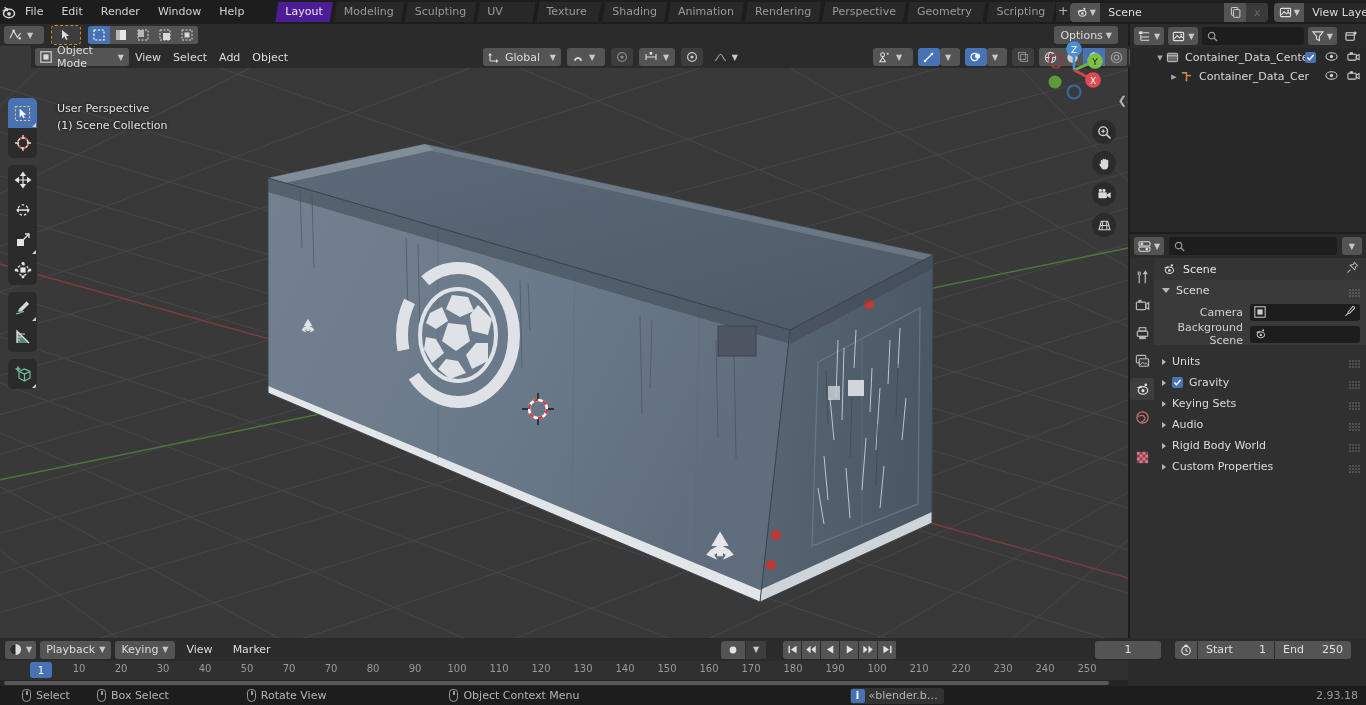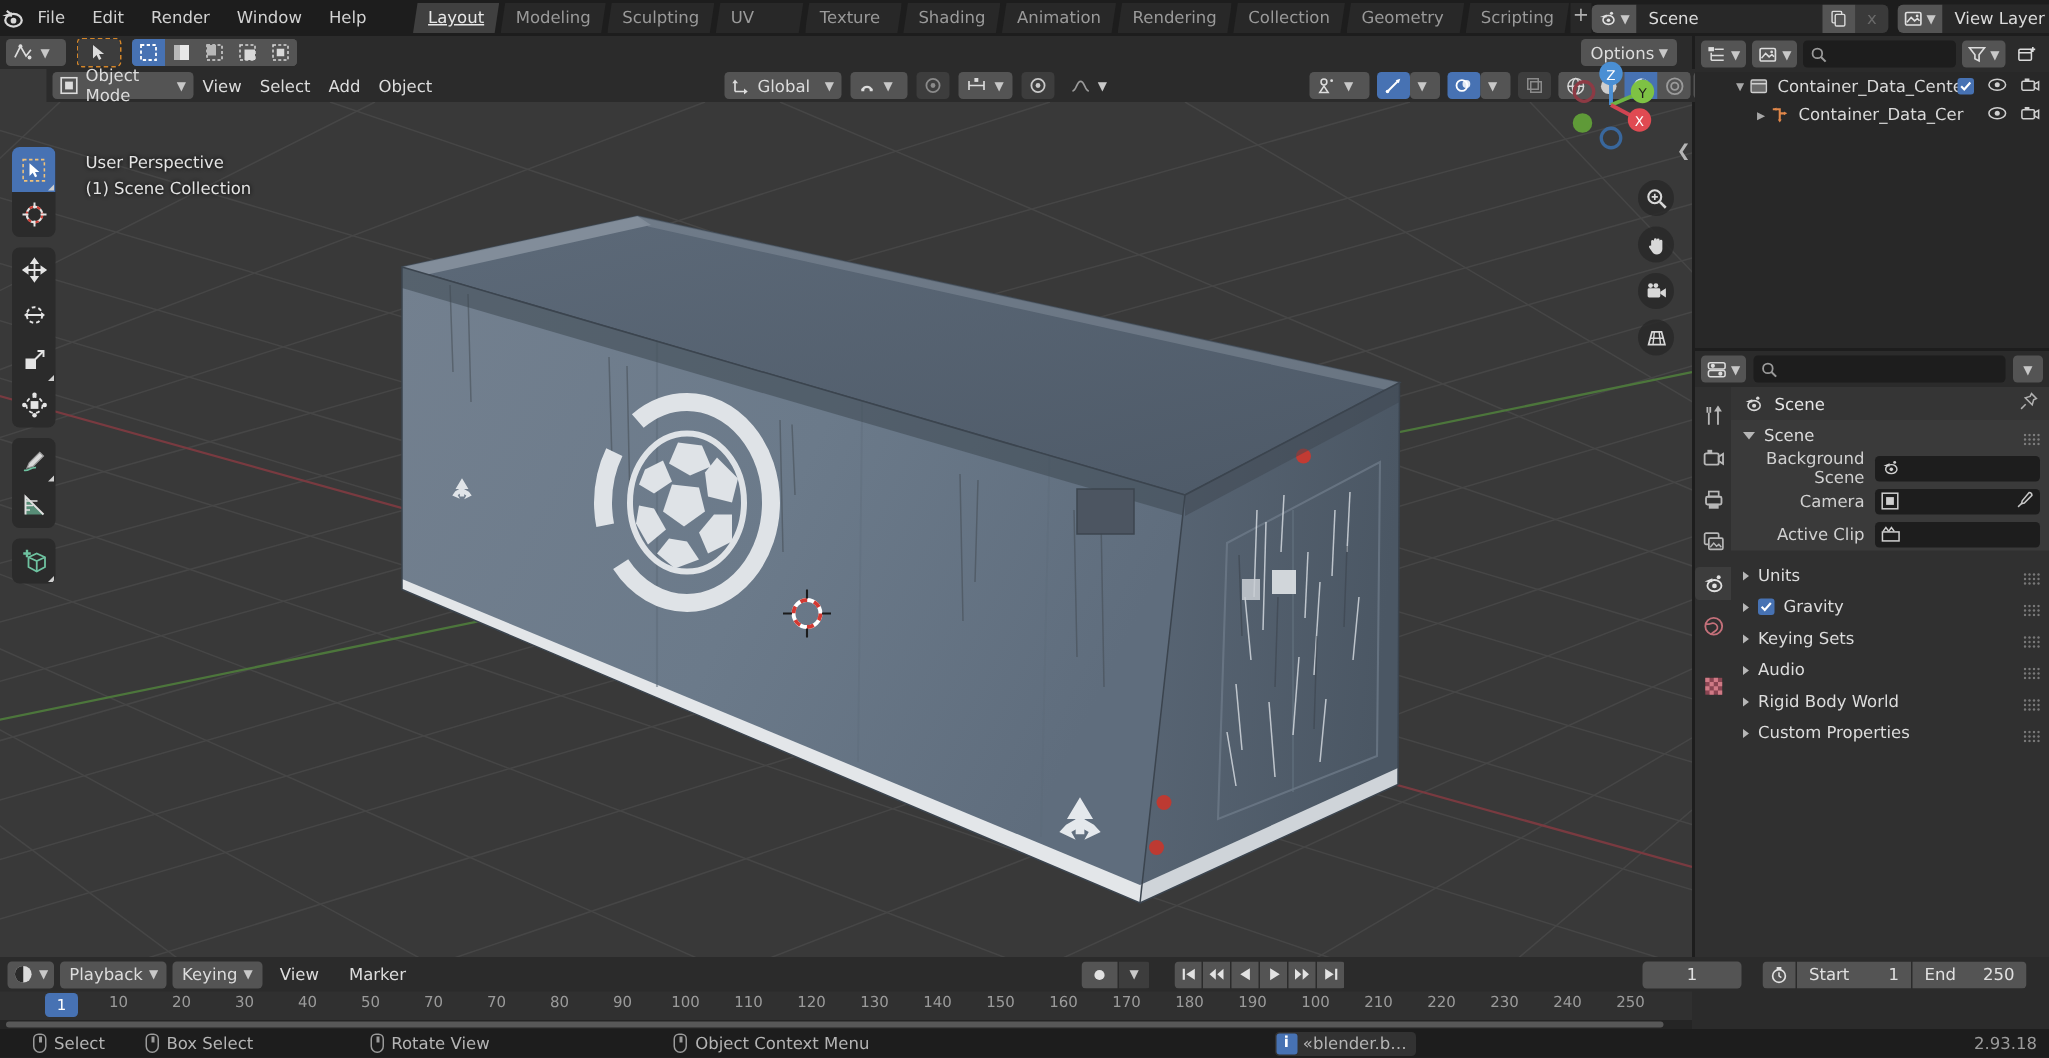--- a/index.html
+++ b/index.html
@@ -20,21 +20,21 @@
     background: #1d1d1d; display: flex; align-items: center;
   }
   .blender-logo { width: 26px; height: 24px; display: flex; align-items: center; justify-content: center; }
   .menu-item { padding: 0 9px; height: 18px; line-height: 18px; color: #d2d2d2; font-size: 11px; border-radius: 3px; }
   .ws-tabs { display: flex; align-items: center; margin-left: 22px; height: 24px; }
   .ws-tab {
     padding: 0 10px; height: 20px; line-height: 20px; font-size: 11px;
     color: #9a9a9a; background: #282828; margin-right: 1px;
     clip-path: polygon(3px 0, 100% 0, calc(100% - 3px) 100%, 0 100%);
   }
-  .ws-tab.active { background: #404040; color: #e8e8e8; text-decoration: underline; }
+  .ws-tab.active { background: #4c1d95; color: #e8e8e8; }
   .ws-plus { width: 22px; height: 20px; background: #282828; color: #b0b0b0; text-align: center; line-height: 18px; font-size: 13px; }
   .topbar-right { margin-left: auto; display: flex; align-items: center; gap: 6px; padding-right: 4px; }
   .id-block { display: flex; align-items: center; height: 19px; background: #282828; border-radius: 4px; overflow: hidden; }
   .id-ic { width: 30px; height: 19px; background: #545454; display: flex; align-items: center; justify-content: center; gap: 2px; }
   .id-name { width: 124px; height: 19px; line-height: 19px; padding-left: 8px; background: #282828; color: #dcdcdc; font-size: 11px; }
   .id-btn { width: 22px; height: 19px; background: #545454; display: flex; align-items: center; justify-content: center; }
   .id-btn.dim { background: #3a3a3a; color: #6a6a6a; }
 
   
   #viewport { position: absolute; left: 0; top: 24px; width: 1128px; height: 614px; background: #393939; }
@@ -150,21 +150,21 @@
 
     <div class="ws-tabs">
       <div class="ws-tab active">Layout</div>
       <div class="ws-tab">Modeling</div>
       <div class="ws-tab">Sculpting</div>
       <div class="ws-tab">UV Editing</div>
       <div class="ws-tab">Texture Paint</div>
       <div class="ws-tab">Shading</div>
       <div class="ws-tab">Animation</div>
       <div class="ws-tab">Rendering</div>
-      <div class="ws-tab">Collection</div>
+      <div class="ws-tab">Perspective</div>
       <div class="ws-tab">Geometry Nodes</div>
       <div class="ws-tab">Scripting</div>
       <div class="ws-plus">+</div>
     </div>
 
     <div class="topbar-right">
       <div class="id-block">
         <div class="id-ic">
           <svg width="13" height="13" viewBox="0 0 16 16">
               <ellipse cx="9" cy="9" rx="4.5" ry="3.6" fill="none" stroke="#e0e0e0" stroke-width="1.3"></ellipse>
@@ -923,59 +923,49 @@
                   <circle cx="10" cy="4" r=".8"></circle>
                   <circle cx="1" cy="7" r=".8"></circle>
                   <circle cx="4" cy="7" r=".8"></circle>
                   <circle cx="7" cy="7" r=".8"></circle>
                   <circle cx="10" cy="7" r=".8"></circle>
                 </g>
               </svg></span>
         </div>
 
         <div class="pr-field-row">
-          <span class="pr-label">Background Scene</span>
-          <span class="pr-field">
-            <svg width="13" height="12" viewBox="0 0 16 16">
-                <ellipse cx="8.5" cy="9" rx="5" ry="4" fill="none" stroke="#cfcfcf" stroke-width="1.3"></ellipse>
-                <circle cx="8.5" cy="9.2" r="1.6" fill="#cfcfcf"></circle>
-                <path d="M1.5 6 L7 3.8 L7 6.6 Z" fill="#cfcfcf"></path>
-                <circle cx="11.5" cy="3" r="1.3" fill="#cfcfcf"></circle>
-              </svg>
-            <span></span>
-          </span>
-        </div>
-
-        <div class="pr-field-row">
           <span class="pr-label">Camera</span>
           <span class="pr-field">
             <svg width="12" height="12" viewBox="0 0 12 12">
                 <rect x="0.8" y="0.8" width="10.4" height="10.4" fill="none" stroke="#cfcfcf" stroke-width="1"></rect>
                 <rect x="3.4" y="3.4" width="5.2" height="5.2" fill="#cfcfcf"></rect>
               </svg>
             <span></span>
             <span class="pr-eyedrop">
               <svg width="12" height="12" viewBox="0 0 13 13">
                   <path d="M9.5 1.5 A2 2 0 0 1 11.5 3.5 L6 9 L4 9.5 L4.5 7.5 Z" fill="none" stroke="#c8c8c8" stroke-width="1.1"></path>
                   <path d="M4.2 9.2 L1.5 11.8" stroke="#c8c8c8" stroke-width="1.1"></path>
                 </svg>
             </span>
           </span>
         </div>
 
         <div class="pr-field-row">
-          <span class="pr-label">Active Clip</span>
+          <span class="pr-label">Background Scene</span>
           <span class="pr-field">
-            <svg width="13" height="12" viewBox="0 0 14 13">
-                <rect x="1" y="5" width="12" height="6.5" fill="none" stroke="#cfcfcf" stroke-width="1.1"></rect>
-                <path d="M1.5 4.5 L3.5 1.8 L5.5 4.5 M5.5 4.5 L7.5 1.8 L9.5 4.5" fill="none" stroke="#cfcfcf" stroke-width="1"></path>
+            <svg width="13" height="12" viewBox="0 0 16 16">
+                <ellipse cx="8.5" cy="9" rx="5" ry="4" fill="none" stroke="#cfcfcf" stroke-width="1.3"></ellipse>
+                <circle cx="8.5" cy="9.2" r="1.6" fill="#cfcfcf"></circle>
+                <path d="M1.5 6 L7 3.8 L7 6.6 Z" fill="#cfcfcf"></path>
+                <circle cx="11.5" cy="3" r="1.3" fill="#cfcfcf"></circle>
               </svg>
             <span></span>
           </span>
         </div>
+
       </div>
 
       <div style="height:6px"></div>
 
       <div class="pr-head">
         <span class="tri"></span>
         <span>Units</span>
         <span class="grip"><svg width="11" height="8" viewBox="0 0 11 8">
               <g fill="#b6b6b6">
                 <circle cx="1" cy="1" r=".8"></circle>

